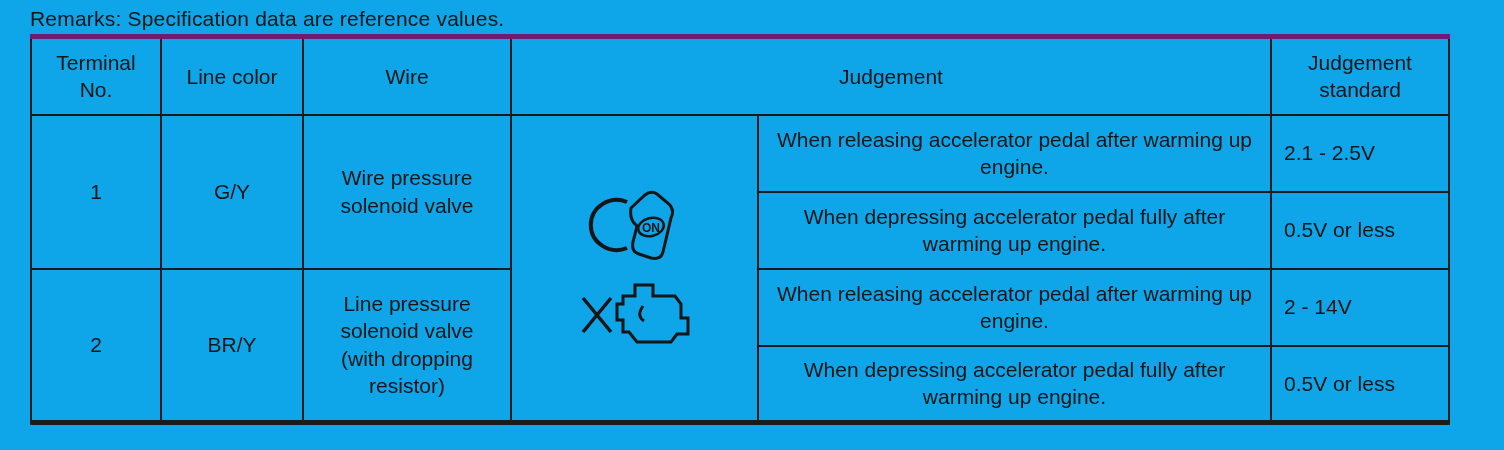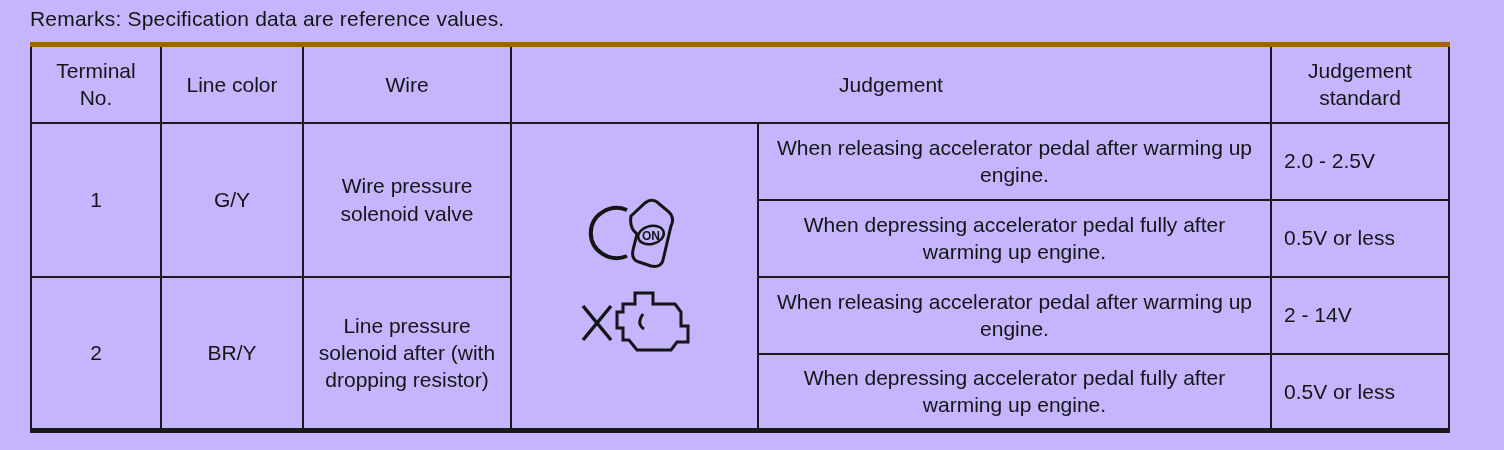--- a/index.html
+++ b/index.html
@@ -5,36 +5,36 @@
   * { box-sizing: border-box; margin: 0; padding: 0; }
   html, body {
     width: 1504px; height: 450px;
     background: #ffffff;
     font-family: "Liberation Sans", sans-serif;
     color: #151515;
   }
   .page {
     position: relative;
     width: 1504px; height: 450px;
-    background: #c4b5fd;
+    background: #0ea5e9;
     overflow: hidden;
   }
   .remarks {
     position: absolute;
     left: 30px; top: 7px;
     font-size: 21px;
     letter-spacing: 0.2px;
   }
   table.spec-table {
     position: absolute;
-    left: 30px; top: 42px;
+    left: 30px; top: 34px;
     width: 1418px;
     border-collapse: collapse;
     table-layout: fixed;
-    border-top: 5px solid #a16207;
+    border-top: 5px solid #701a75;
     border-bottom: 5px solid #1a1a1a;
   }
   th, td {
     border: 2px solid #1a1a1a;
     font-size: 21px;
     font-weight: normal;
     line-height: 1.3;
     padding: 6px 12px;
     overflow: hidden;
   }
@@ -111,32 +111,32 @@
             <text x="66" y="46" font-size="12" text-anchor="middle" font-weight="bold" fill="#151515">ON</text>
           </svg>
           <svg width="116" height="76" viewBox="0 0 116 76" aria-hidden="true">
             <path d="M6 24 L34 58 M34 24 L6 58" stroke="#151515" stroke-width="3.5" fill="none"></path>
             <path d="M46 22 h12 v-11 h18 v11 h22 l6 8 v14 h7 v16 h-11 l-6 8 h-34 l-8 -10 h-6 v-12 h-6 v-16 h6 z" fill="none" stroke="#151515" stroke-width="3"></path>
             <path d="M66 32 q-7 10 1 15" fill="none" stroke="#151515" stroke-width="3"></path>
           </svg>
         </div>
       </td>
       <td class="cond">When releasing accelerator pedal after warming up engine.</td>
-      <td class="judge">2.0 - 2.5V</td>
+      <td class="judge">2.1 - 2.5V</td>
     </tr>
 
     <tr class="body-row">
       <td class="cond">When depressing accelerator pedal fully after warming up engine.</td>
       <td class="judge">0.5V or less</td>
     </tr>
 
     <tr class="body-row">
       <td class="center" rowspan="2">2</td>
       <td class="center" rowspan="2">BR/Y</td>
-      <td class="center" rowspan="2">Line pressure solenoid after (with dropping resistor)</td>
+      <td class="center" rowspan="2">Line pressure solenoid valve (with dropping resistor)</td>
       <td class="cond">When releasing accelerator pedal after warming up engine.</td>
       <td class="judge">2 - 14V</td>
     </tr>
 
     <tr class="body-row">
       <td class="cond">When depressing accelerator pedal fully after warming up engine.</td>
       <td class="judge">0.5V or less</td>
     </tr>
   </tbody>
     </table>

